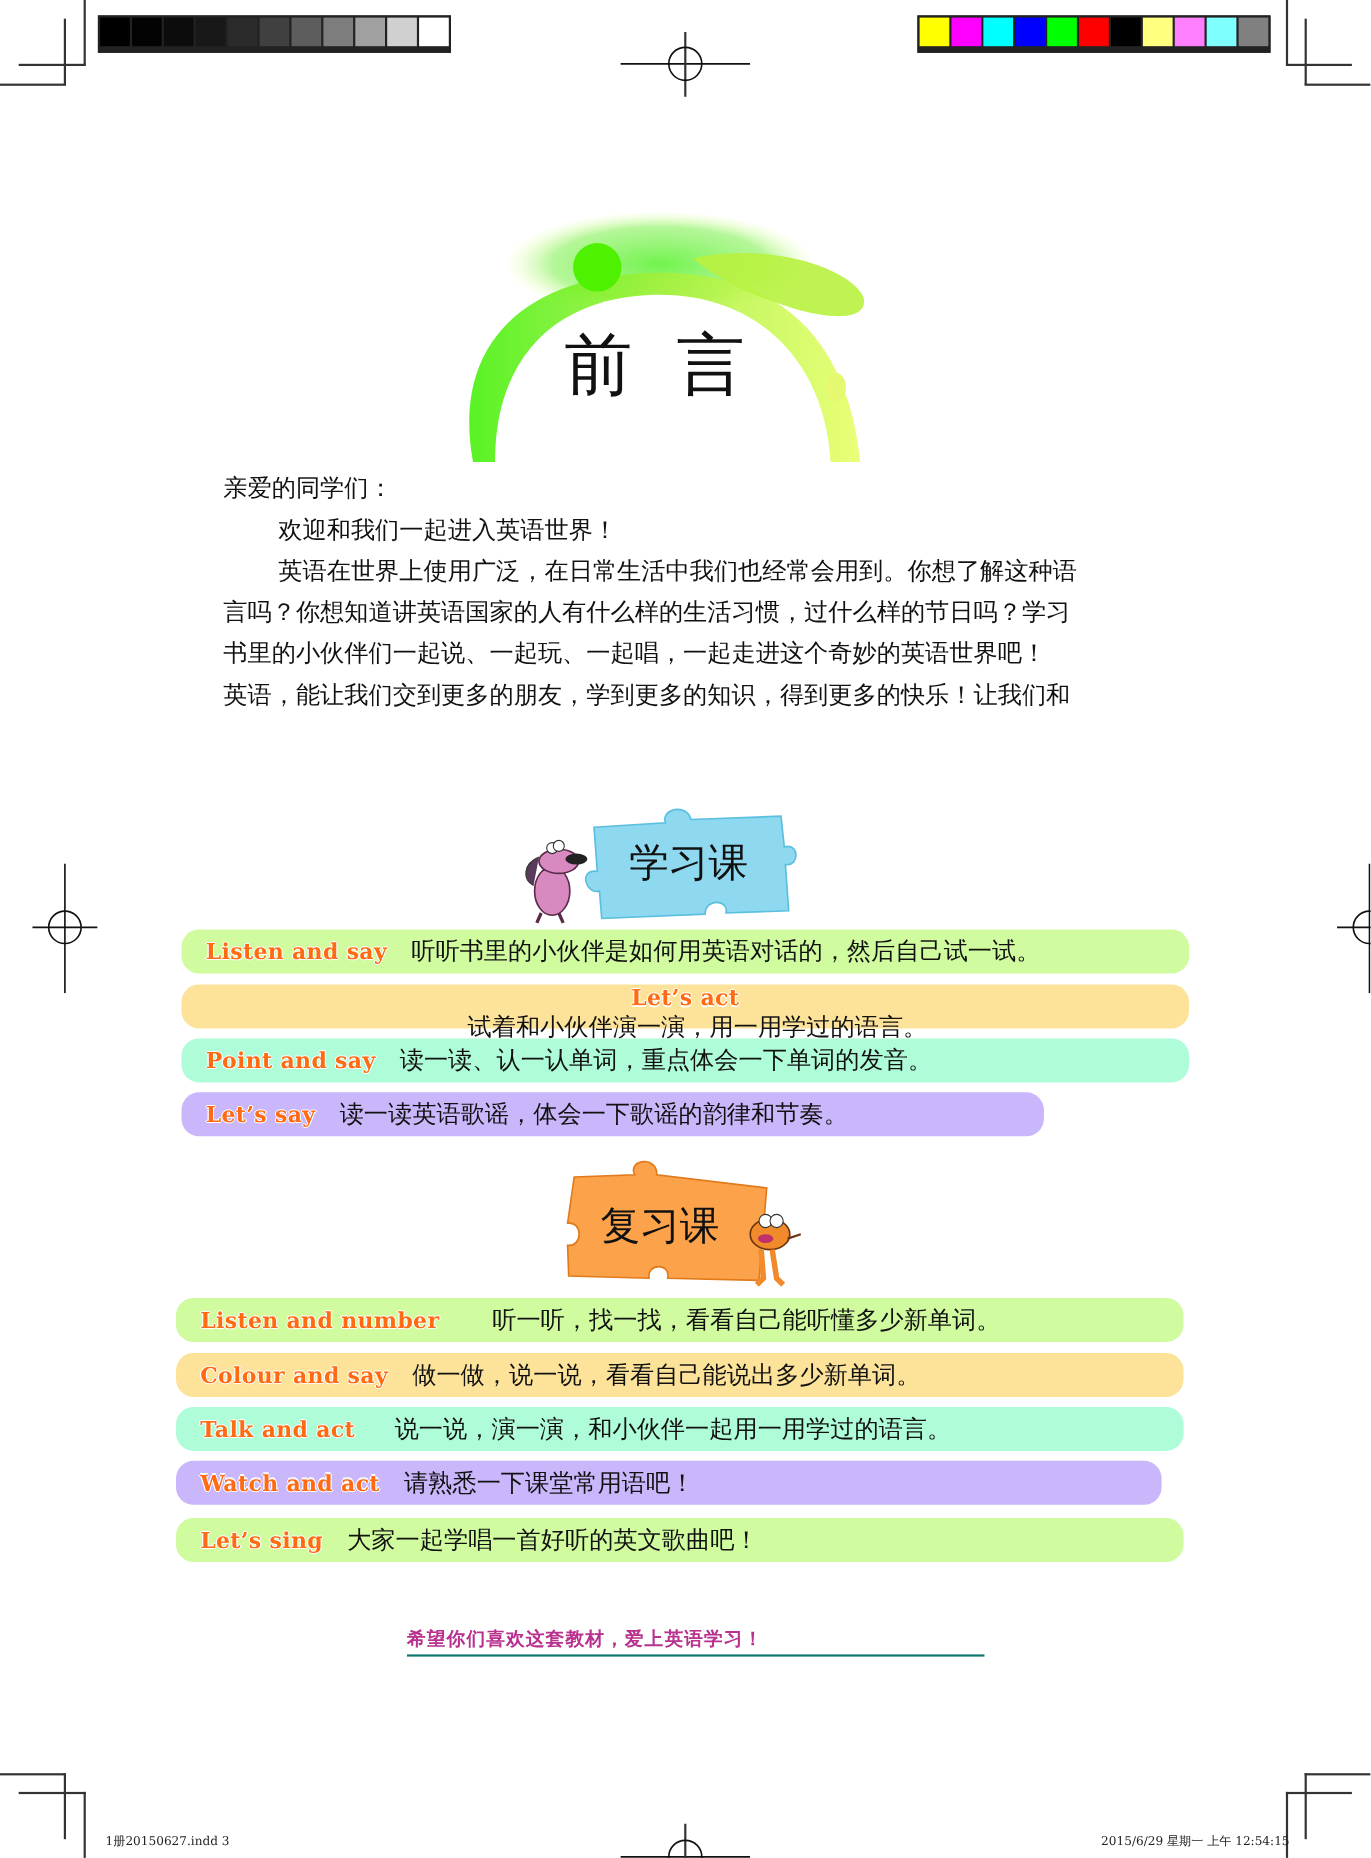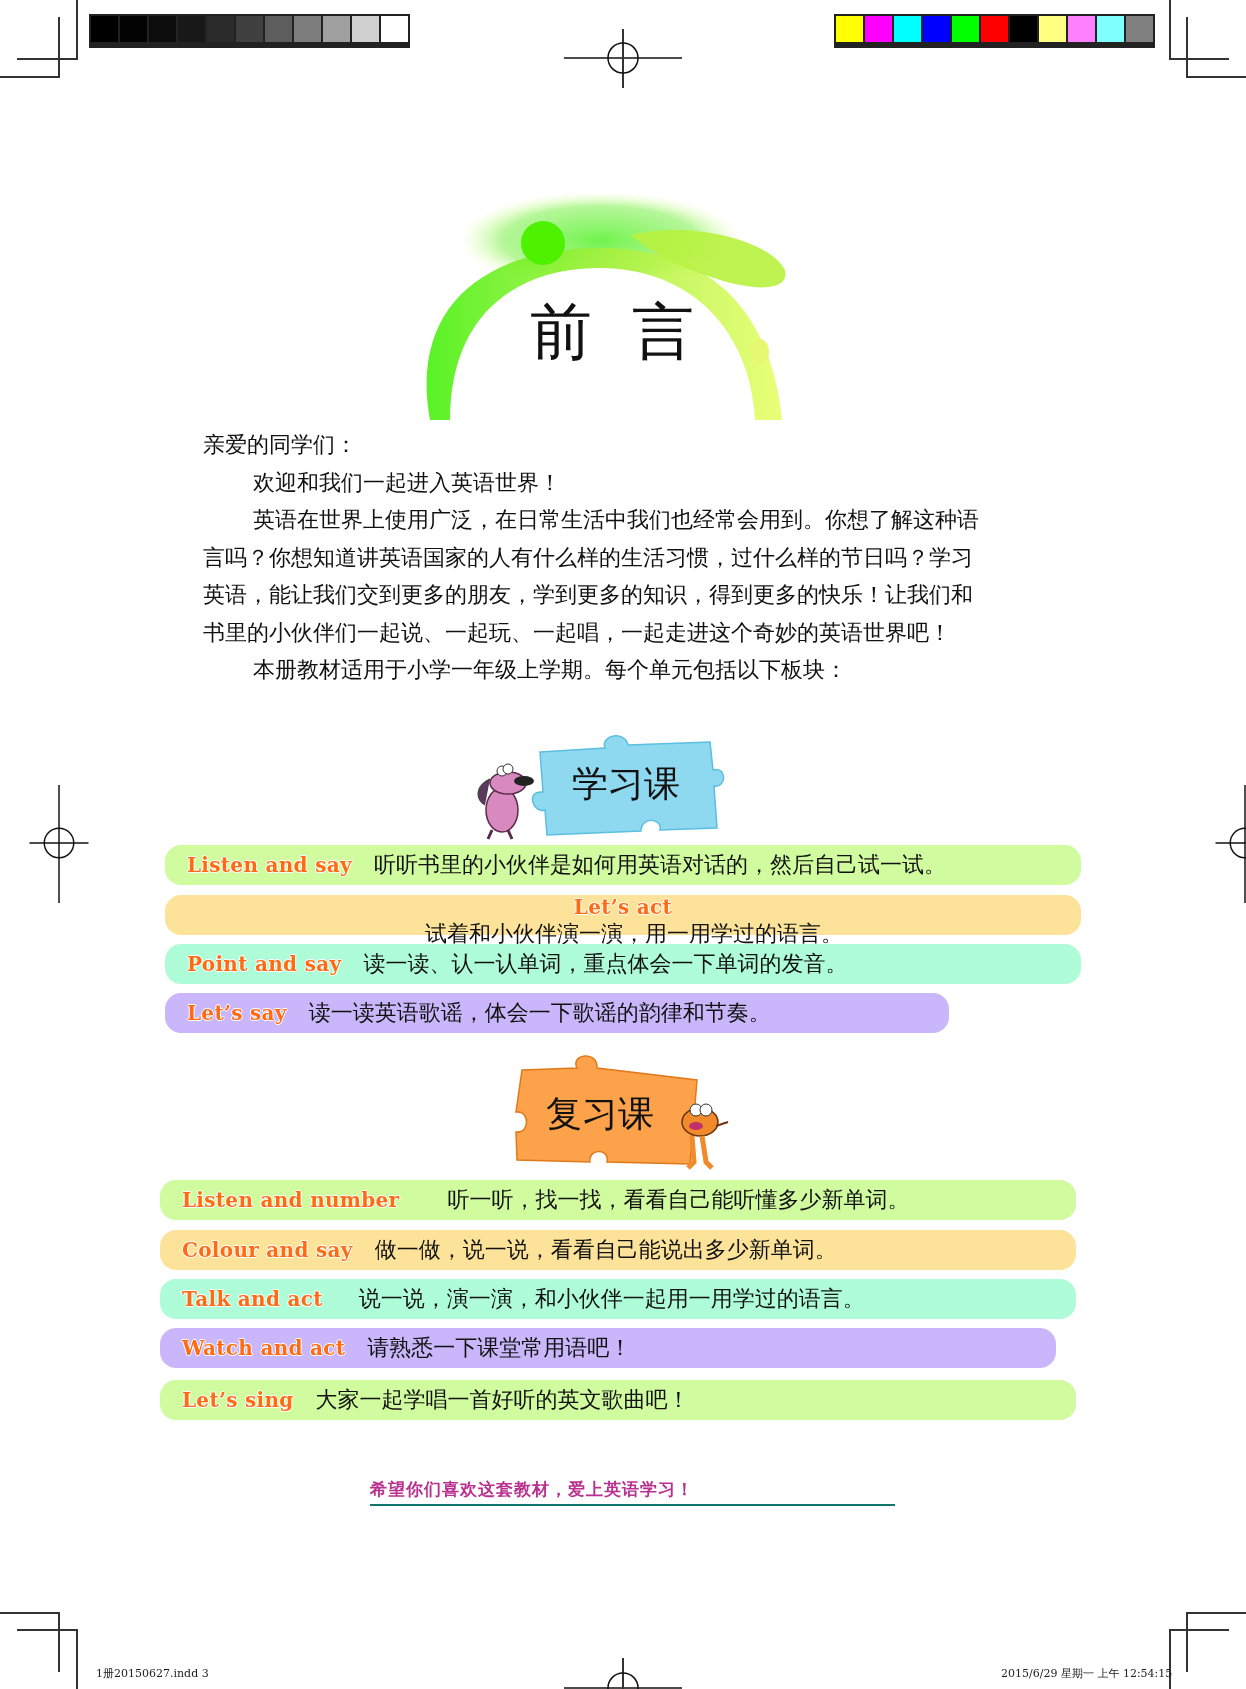--- a/index.html
+++ b/index.html
@@ -17,21 +17,21 @@
   .colorbar .sw:last-child { margin-right: 0; }
 
   
   .line { position: absolute; background: #333; }
 
   
   .reg { position: absolute; width: 118px; height: 118px; }
 
   
   .title-area { position: absolute; left: 390px; top: 180px; width: 410px; height: 240px; }
-  .title-text { position: absolute; left: 140px; top: 110px; font-family: "DejaVu Sans", sans-serif; font-size: 62px; letter-spacing: 40px; color: #111; font-weight: 300; }
+  .title-text { position: absolute; left: 123px; top: 110px; font-family: "DejaVu Sans", sans-serif; font-size: 62px; letter-spacing: 40px; color: #111; font-weight: 300; }
 
   
   .intro { position: absolute; left: 203px; top: 426px; width: 885px; font-size: 22px; line-height: 37.5px; }
   .intro p { margin: 0; }
   .intro .indent { text-indent: 50px; }
 
   
   .puzzle { position: absolute; }
   .puzzle-label { position: absolute; font-family: "DejaVu Sans", sans-serif; font-size: 36px; color: #111; }
 
@@ -157,23 +157,22 @@
     <ellipse cx="370" cy="172" rx="9" ry="13" fill="#e6f870"></ellipse>
   </svg>
   <div class="title-text">前言</div>
 </div>
 
 <div class="intro">
   <p>亲爱的同学们：</p>
   <p class="indent">欢迎和我们一起进入英语世界！</p>
   <p class="indent">英语在世界上使用广泛，在日常生活中我们也经常会用到。你想了解这种语</p>
   <p>言吗？你想知道讲英语国家的人有什么样的生活习惯，过什么样的节日吗？学习</p>
+  <p>书里的小伙伴们一起说、一起玩、一起唱，一起走进这个奇妙的英语世界吧！</p>
   <p>英语，能让我们交到更多的朋友，学到更多的知识，得到更多的快乐！让我们和</p>
-  <p>书里的小伙伴们一起说、一起玩、一起唱，一起走进这个奇妙的英语世界吧！</p>
-  <p class="indent">本册教材适用于小学一年级上学期。每个单元包括以下板块：</p>
 </div>
 
 <div class="puzzle" style="left:495px; top:730px; width:230px; height:110px;">
   <svg width="230" height="110" viewBox="0 0 230 110">
     <path d="M45 22 L110 18 C105 5, 130 0, 133 15 L215 12 L218 40 C232 36, 232 58, 219 56 L222 98 L165 100 C168 88, 146 86, 146 101 L52 105 L50 80 C38 84, 30 60, 48 62 Z" fill="#8ed8f0" stroke="#5bbfe0" stroke-width="1.5"></path>
   </svg>
   
   <svg class="abs" style="left:-25px; top:25px;" width="70" height="85" viewBox="0 0 70 85">
     <ellipse cx="32" cy="55" rx="16" ry="22" fill="#d88ac0" stroke="#5a2a4a" stroke-width="1.5"></ellipse>
     <ellipse cx="38" cy="28" rx="18" ry="11" fill="#d88ac0" stroke="#5a2a4a" stroke-width="1.5"></ellipse>

